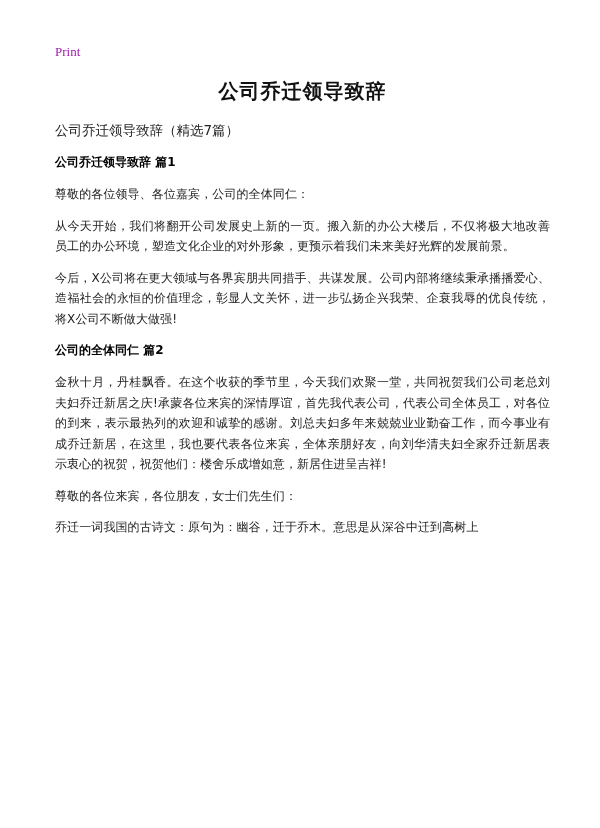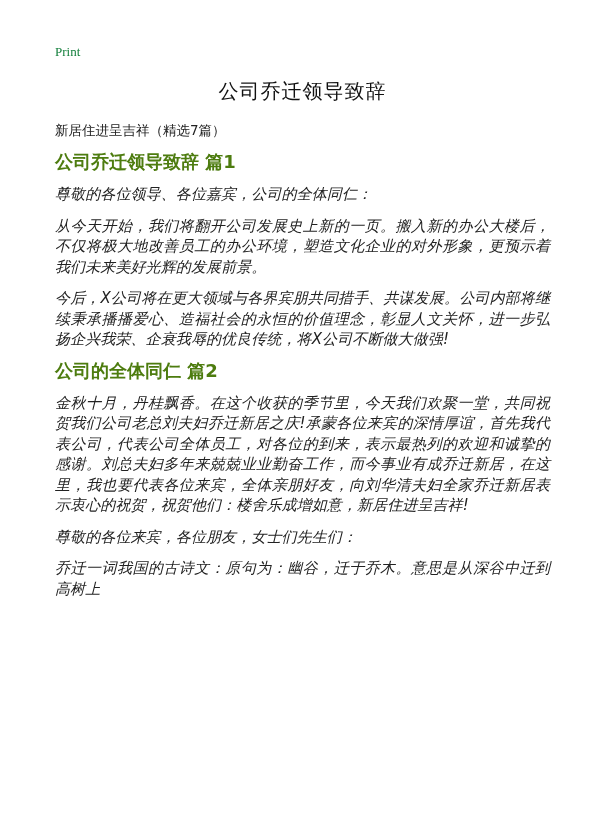--- a/index.html
+++ b/index.html
@@ -20,65 +20,64 @@
       left: 0;
       top: 0;
       width: 600px;
       height: 828px;
       box-sizing: border-box;
       padding: 44px 50px 0 55px;
     }
     .print-label {
       font-family: "Liberation Serif", "DejaVu Serif", serif;
       font-size: 13px;
-      color: #15803d;
+      color: #a21caf;
       margin: 0 0 18px 0;
       line-height: 16px;
     }
     .doc-title {
       text-align: center;
       font-size: 20px;
-      font-weight: normal;
+      font-weight: bold;
       margin: 0 0 16px 0;
       line-height: 26px;
       color: #111;
       letter-spacing: 1px;
     }
     .subtitle {
       font-size: 13.5px;
       line-height: 20px;
       margin: 0 0 12px 0;
       color: #222;
     }
     .section-heading {
-      font-size: 18px;
+      font-size: 12px;
       font-weight: bold;
       line-height: 20px;
       margin: 0 0 12px 0;
-      color: #4d7c0f;
+      color: #000000;
     }
     .para {
-      font-size: 15px;
+      font-size: 12px;
       line-height: 20.5px;
       margin: 0 0 11px 0;
       color: #222;
       text-align: justify;
       letter-spacing: 0.1px;
-      font-style: italic;
     }
   </style>
 </head>
 <body>
 
 <div class="page">
   <div class="print-label">Print</div>
 
   <h1 class="doc-title">公司乔迁领导致辞</h1>
 
-  <div class="subtitle">新居住进呈吉祥（精选7篇）</div>
+  <div class="subtitle">公司乔迁领导致辞（精选7篇）</div>
 
   <section>
     <div class="section-heading">公司乔迁领导致辞 篇1</div>
     <p class="para">尊敬的各位领导、各位嘉宾，公司的全体同仁：</p>
     <p class="para">从今天开始，我们将翻开公司发展史上新的一页。搬入新的办公大楼后，不仅将极大地改善员工的办公环境，塑造文化企业的对外形象，更预示着我们未来美好光辉的发展前景。</p>
     <p class="para">今后，X公司将在更大领域与各界宾朋共同措手、共谋发展。公司内部将继续秉承播播爱心、造福社会的永恒的价值理念，彰显人文关怀，进一步弘扬企兴我荣、企衰我辱的优良传统，将X公司不断做大做强!</p>
   </section>
 
   <section>
     <div class="section-heading">公司的全体同仁 篇2</div>

